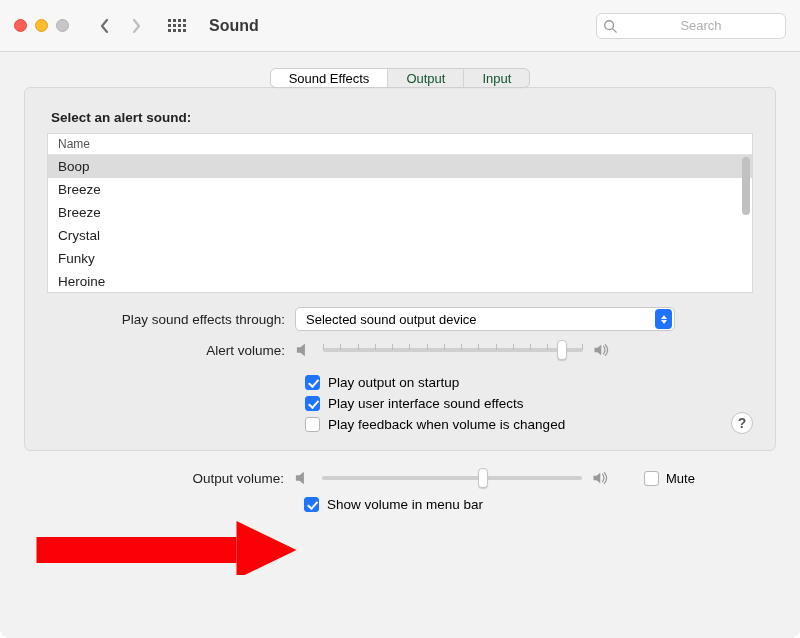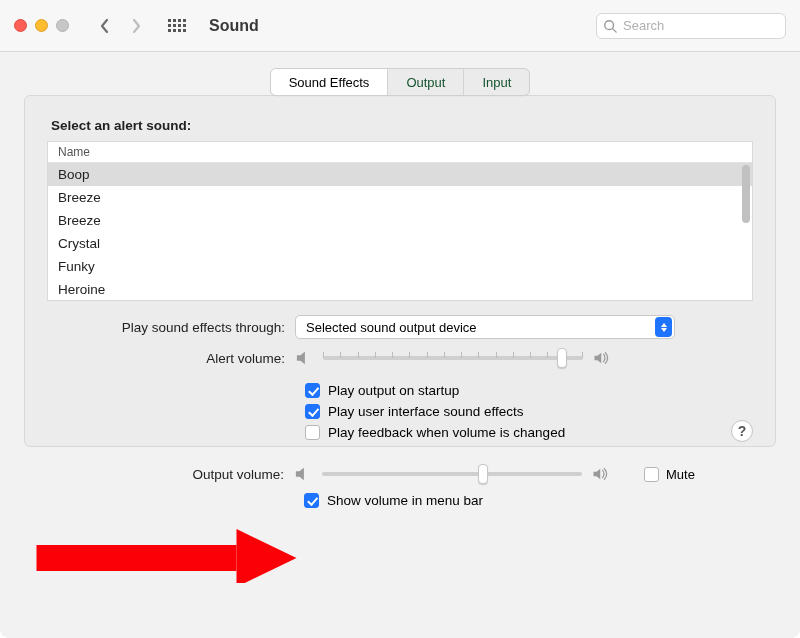--- a/index.html
+++ b/index.html
@@ -39,42 +39,42 @@
   .nav-btn.enabled { color:#555; }
   .grid-icon { width:20px; height:20px; display:grid; grid-template-columns:repeat(4,3px); grid-template-rows:repeat(3,3px); gap:2px; align-content:center; justify-content:center; margin: 0 6px 0 10px;}
   .grid-icon div { background:#555; width:3px; height:3px; }
   .title { font-size: 16px; font-weight:600; color:#393939; margin-left: 6px;}
   .spacer { flex:1; }
   .searchbox {
     width: 190px; height: 26px; border:1px solid #d7d7d7; border-radius:6px;
     background:#fff; display:flex; align-items:center; padding:0 6px; gap:6px;
     color:#9a9a9a;
   }
-  .searchbox input { border:none; outline:none; font-size:13px; width: 100%; background:transparent; color:#333;}
+  .searchbox input { border:none; outline:none; font-size:13px; width: 100%; background:transparent; color:#333;text-align:center;}
   .searchbox input::placeholder { color:#b0b0b0; }
   .searchbox svg { flex:0 0 auto; }
 
   
   .body { flex:1; padding: 16px 24px 10px 24px; display:flex; flex-direction:column; }
 
   
   .tabwrap { display:flex; justify-content:center; margin-bottom: 0; position: relative; z-index:2;}
   .tabs {
     display:flex; border:1px solid #cfcfcf; border-radius:6px; overflow:hidden;
-    background:#ebebeb; height: 28px;
+    background:#ebebeb; height: 20px;
     box-shadow: 0 0.5px 0 rgba(0,0,0,0.05);
   }
   .tab { padding: 0 18px; font-size:13px; color:#14532d; display:flex; align-items:center; border-right:1px solid #d3d3d3;}
   .tab:last-child { border-right:none; }
   .tab.active { background:#fff; font-weight:500; color:#000;}
   
   
   .panel {
     border:1px solid #d8d8d8; border-radius:6px; background:#ececec;
-    padding: 16px 22px 6px 22px; margin-top:-1px; position:relative; z-index:1;
+    padding: 16px 22px 18px 22px; margin-top:-1px; position:relative; z-index:1;
   }
   .section-title { font-weight:700; font-size:13.5px; margin: 6px 0 8px 4px; color:#222;}
   
   .list-hdr {
     background:#fff; border:1px solid #d9d9d9; border-bottom:1px solid #e3e3e3;
     height:22px; display:flex; align-items:center; padding:0 10px;
     font-size:12px; color:#555; border-radius:0;
   }
   .list-body {
     height: 138px; background:#fff; border:1px solid #d9d9d9; border-top:none;

